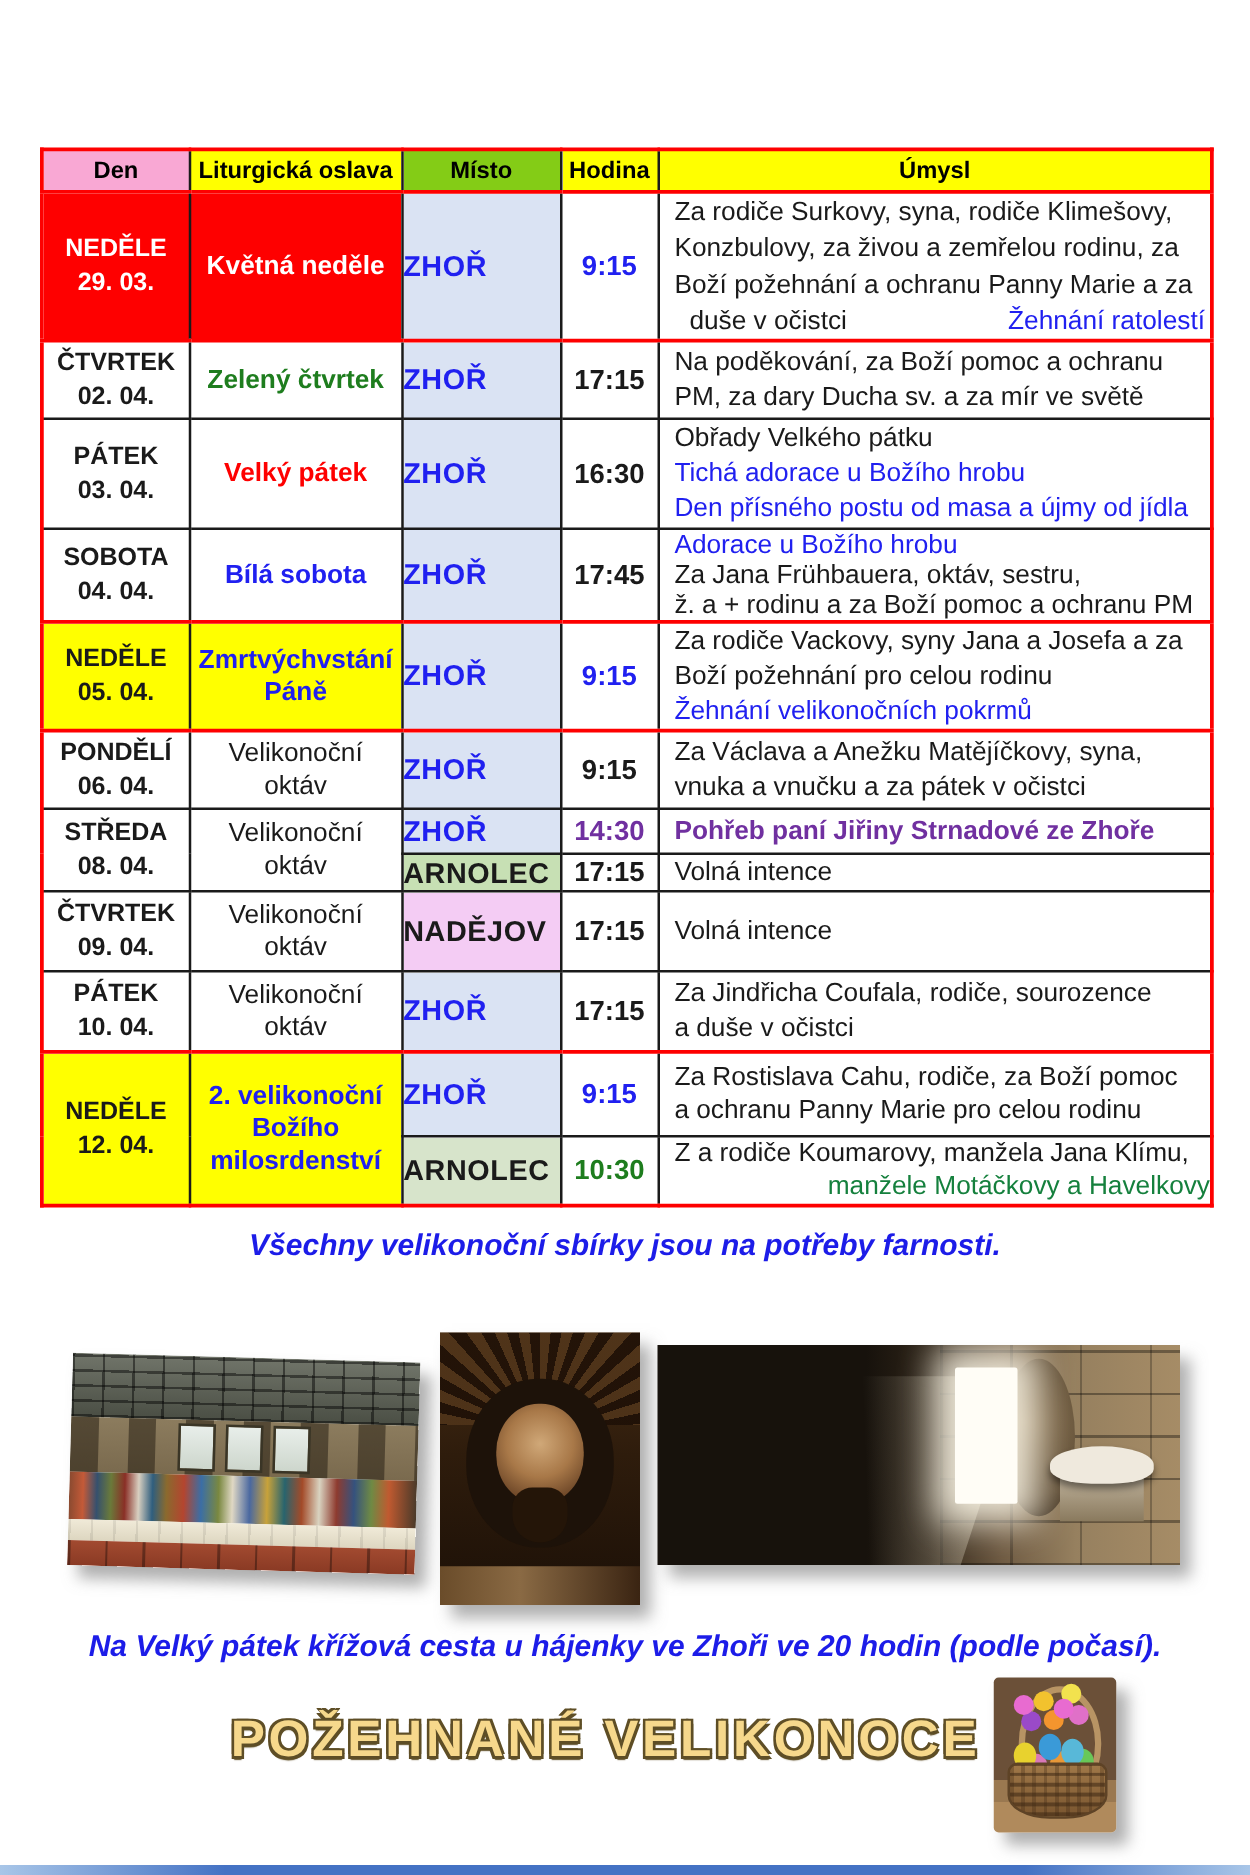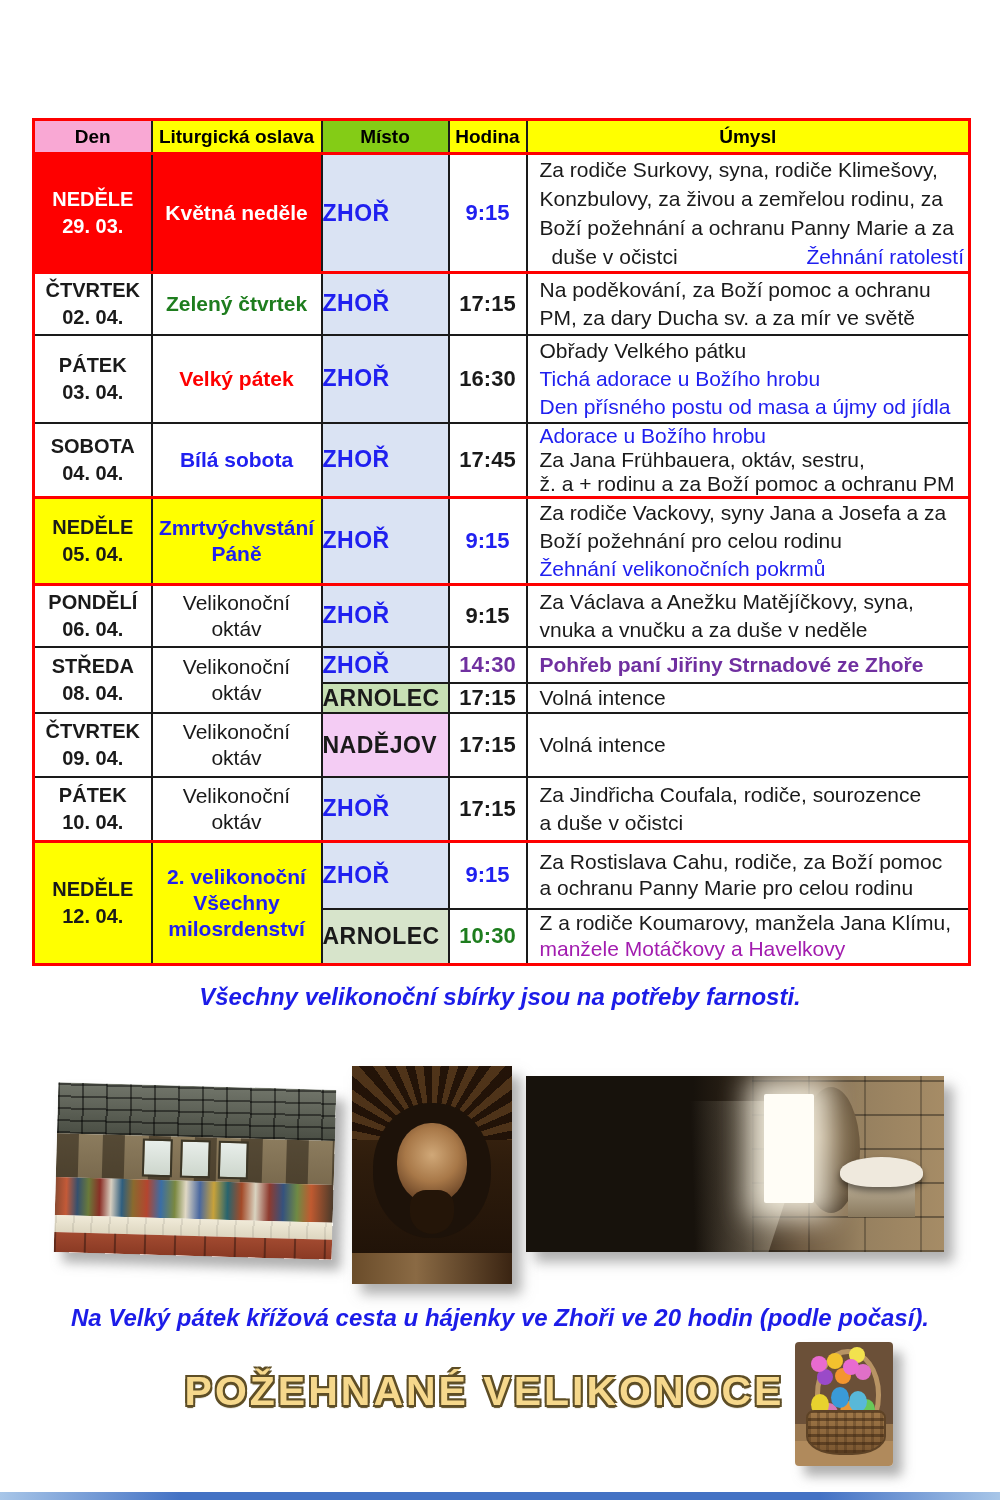--- a/index.html
+++ b/index.html
@@ -253,21 +253,21 @@
         <span style="color: rgb(26, 26, 26);">oktáv</span>
       </td>
       <td class="place" style="background-color: rgb(218, 227, 243);">
         <span style="color: rgb(32, 32, 240);">ZHOŘ</span>
       </td>
       <td class="time">
         <span style="color: rgb(26, 26, 26);">9:15</span>
       </td>
       <td class="intent">
         <span style="color: rgb(26, 26, 26);">Za Václava a Anežku Matějíčkovy, syna,</span>
-        <span style="color: rgb(26, 26, 26);">vnuka a vnučku a za duše v neděle</span>
+        <span style="color: rgb(26, 26, 26);">vnuka a vnučku a za pátek v očistci</span>
       </td>
     </tr>
 
     <tr class="h36">
       <td class="day" rowspan="2">
         <span style="color: rgb(26, 26, 26);">STŘEDA</span>
         <span style="color: rgb(26, 26, 26);">08. 04.</span>
       </td>
       <td class="feast" rowspan="2">
         <span style="color: rgb(26, 26, 26);">Velikonoční</span>
@@ -336,21 +336,21 @@
       </td>
     </tr>
 
     <tr class="h68 red-top">
       <td class="day" rowspan="2" style="background-color: rgb(255, 255, 0);">
         <span style="color: rgb(26, 26, 26);">NEDĚLE</span>
         <span style="color: rgb(26, 26, 26);">12. 04.</span>
       </td>
       <td class="feast" rowspan="2" style="background-color: rgb(255, 255, 0);">
         <span class="fw-b" style="color: rgb(32, 32, 240);">2. velikonoční</span>
-        <span class="fw-b" style="color: rgb(32, 32, 240);">Všechny</span>
+        <span class="fw-b" style="color: rgb(32, 32, 240);">Božího</span>
         <span class="fw-b" style="color: rgb(32, 32, 240);">milosrdenství</span>
       </td>
       <td class="place" style="background-color: rgb(218, 227, 243);">
         <span style="color: rgb(32, 32, 240);">ZHOŘ</span>
       </td>
       <td class="time">
         <span style="color: rgb(32, 32, 240);">9:15</span>
       </td>
       <td class="intent lh26">
         <span style="color: rgb(26, 26, 26);">Za Rostislava Cahu, rodiče, za Boží pomoc</span>
@@ -359,21 +359,21 @@
     </tr>
     <tr class="h55">
       <td class="place" style="background-color: rgb(215, 228, 203);">
         <span style="color: rgb(26, 26, 26);">ARNOLEC</span>
       </td>
       <td class="time">
         <span style="color: rgb(30, 125, 30);">10:30</span>
       </td>
       <td class="intent lh26">
         <span style="color: rgb(26, 26, 26);">Z a rodiče Koumarovy, manžela Jana Klímu,</span>
-        <span style="color: #a21caf;">manžele Motáčkovy a Havelkovy</span>
+        <span style="color: #15803d; text-align: right;">manžele Motáčkovy a Havelkovy</span>
       </td>
     </tr>
   </tbody>
     </table>
 
   <div class="note note1" style="color: rgb(28, 28, 232);">Všechny velikonoční sbírky jsou na potřeby farnosti.</div>
 
   <div class="photo ls">
     <div class="ls-ceiling"></div>
     <div class="ls-wall">

